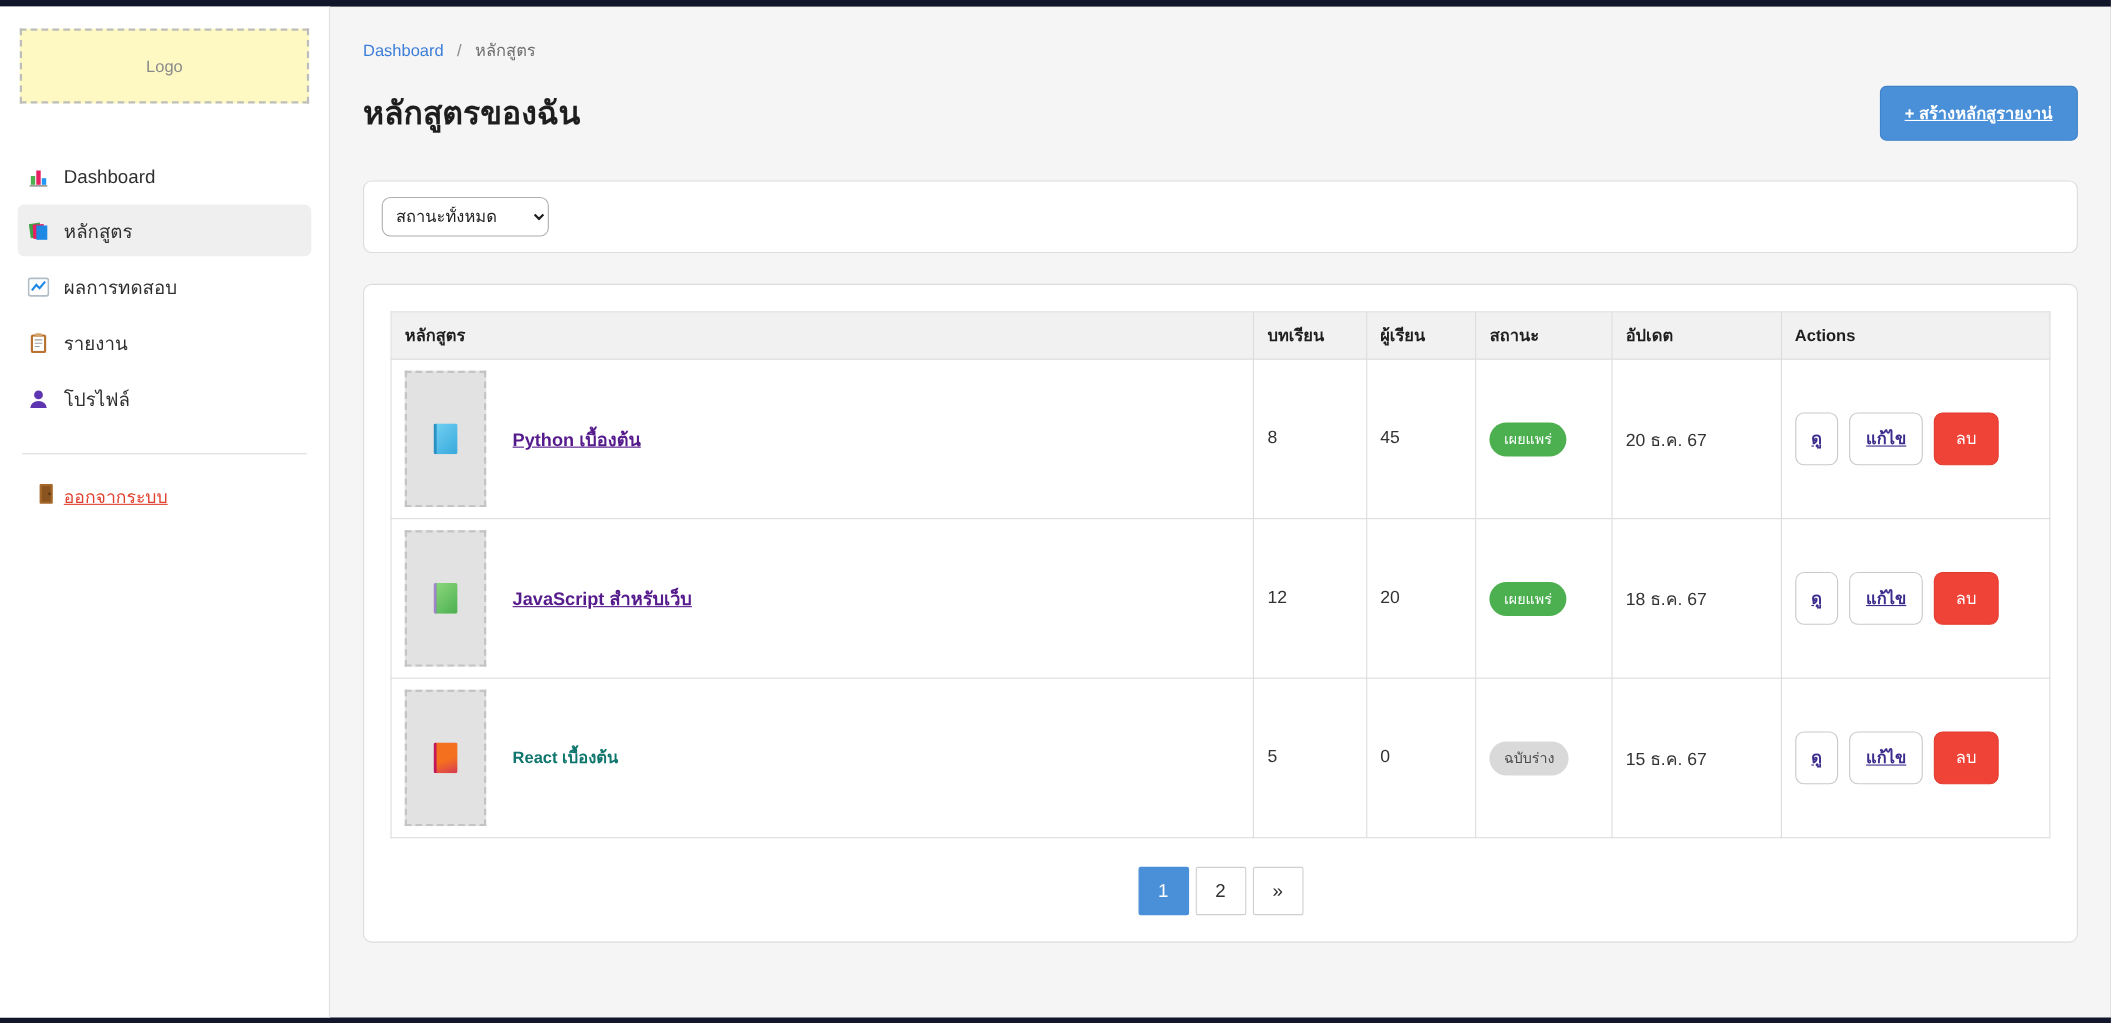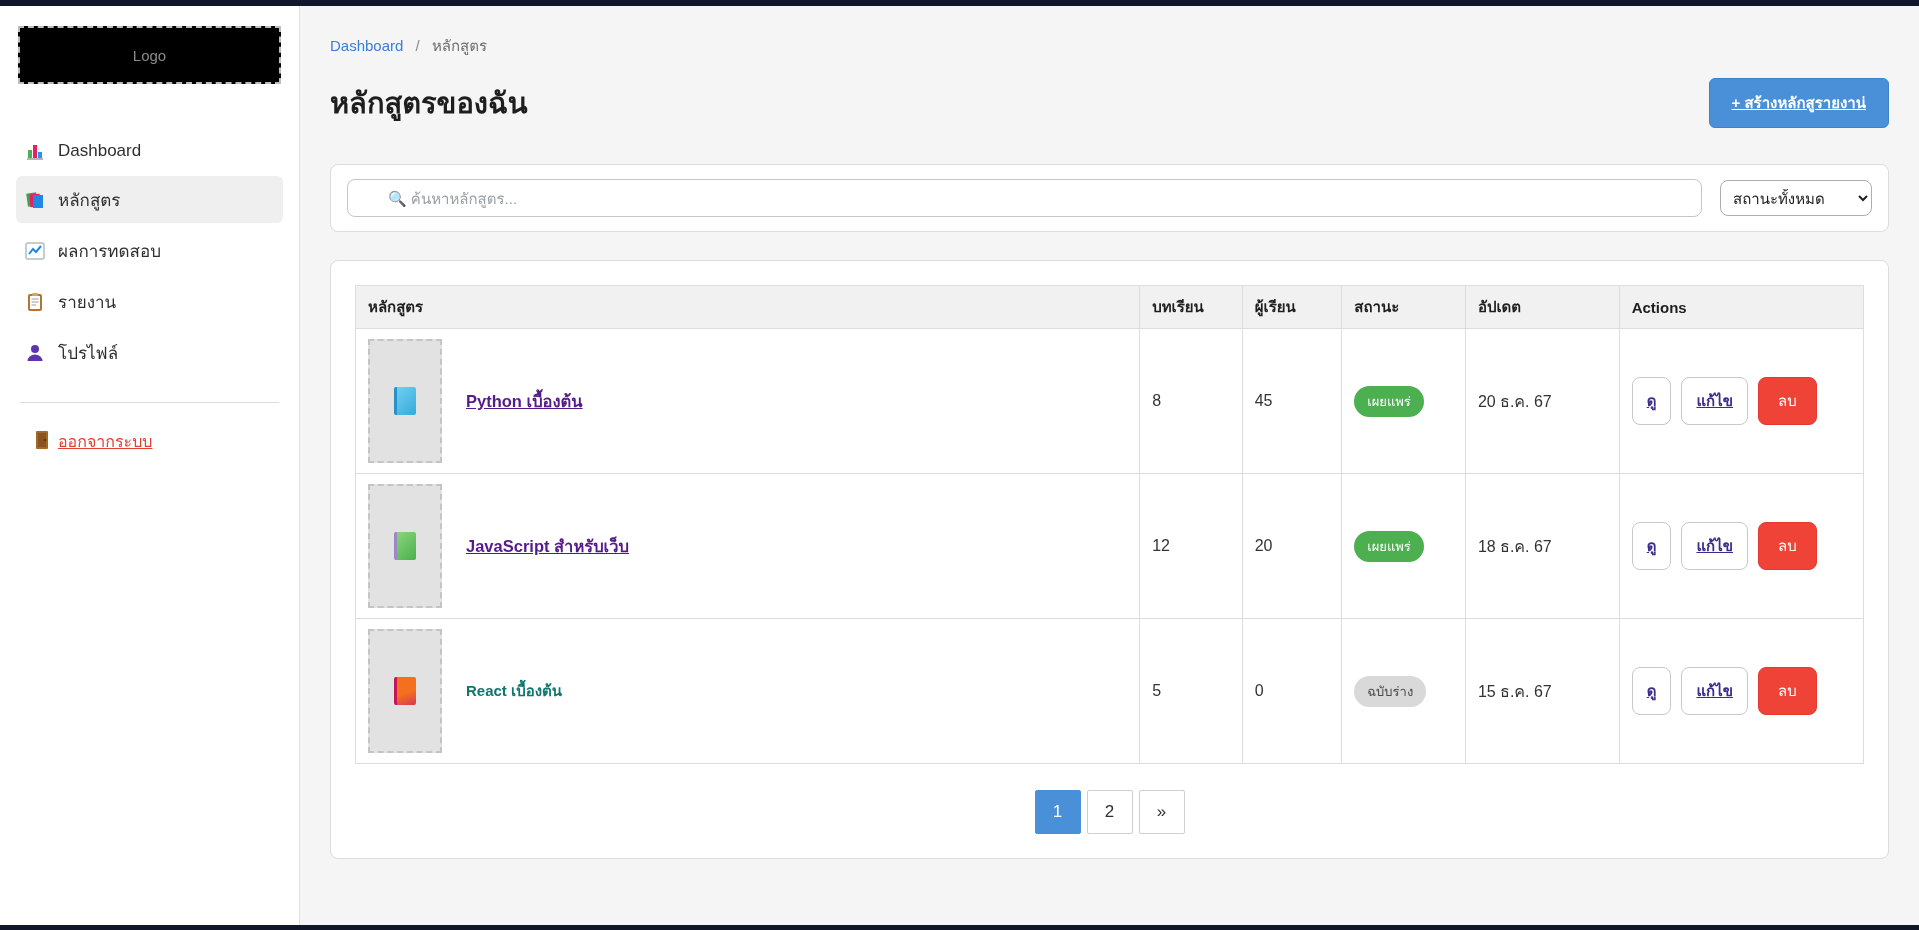--- a/index.html
+++ b/index.html
@@ -19,22 +19,22 @@
   
   .sidebar {
     width: 300px;
     min-width: 300px;
     background: #ffffff;
     border-right: 1px solid #e2e2e2;
     padding-top: 20px;
   }
   .logo-box {
     margin: 0 18px;
-    height: 58px;
-    background: #000000;
+    height: 68px;
+    background: #fef9c3;
     border: 2px dashed #bdbdbd;
     display: flex;
     align-items: center;
     justify-content: center;
     color: #8a8a8a;
     font-size: 15px;
   }
   .nav { margin-top: 46px; }
   .nav-item {
     display: flex;
@@ -323,23 +323,20 @@
       <span class="sep">/</span>
       <span>หลักสูตร</span>
     </div>
 
     <div class="page-header">
       <h1 class="page-title">หลักสูตรของฉัน</h1>
       <button class="create-btn">+ สร้างหลักสูรายงาน่</button>
     </div>
 
     <div class="filter-card">
-      <div class="search-wrap">
-        <input class="search-input" type="text" placeholder="🔍 ค้นหาหลักสูตร..." style="">
-      </div>
       <select class="status-select">
         <option>สถานะทั้งหมด</option>
       </select>
     </div>
 
     <div class="table-card">
       <table class="courses">
         <thead>
           <tr>
             <th class="col-course">หลักสูตร</th>

